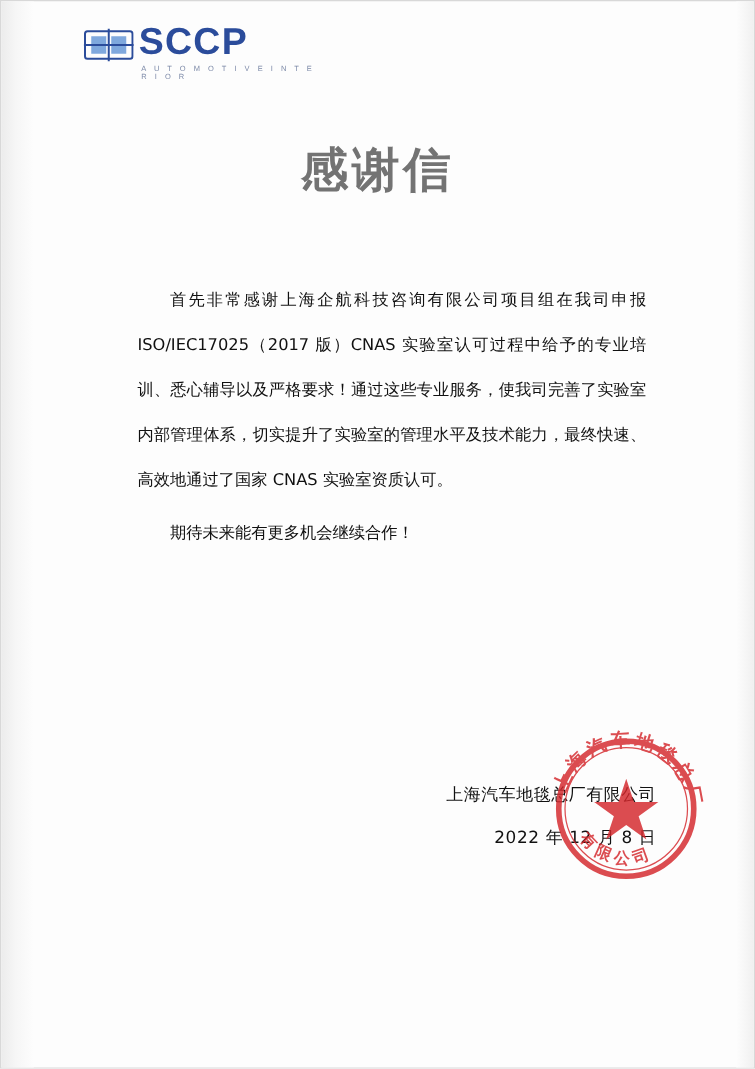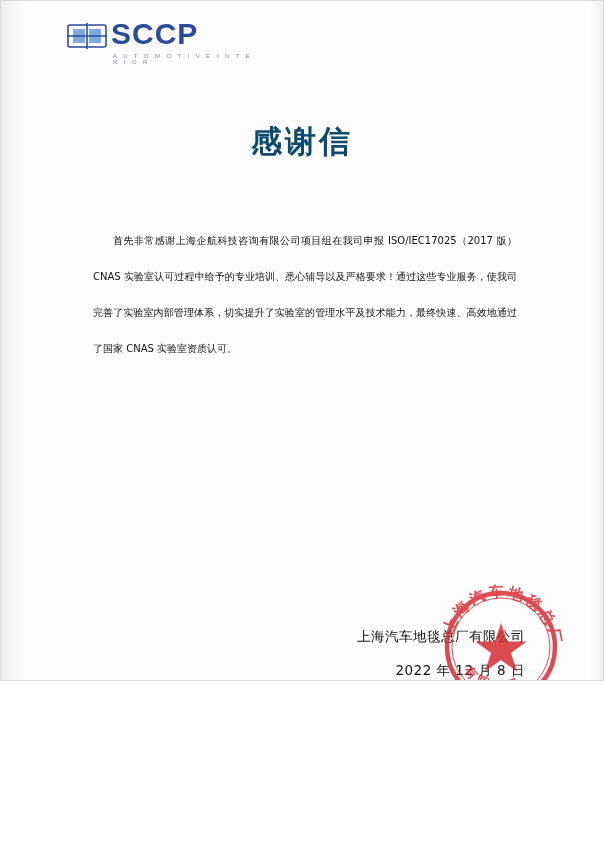--- a/index.html
+++ b/index.html
@@ -9,21 +9,21 @@
   body {
     width: 604px;
     height: 855px;
     background: #ffffff;
     font-family: "Liberation Sans", sans-serif;
     overflow: hidden;
   }
   .page {
     position: relative;
     width: 604px;
-    height: 681px;
+    height: 855px;
     box-sizing: border-box;
     border: 1px solid #d8d8d8;
     background: #fdfdfd;
     overflow: hidden;
   }
   
   .scan-edge {
     position: absolute;
     left: 0; top: 0;
     width: 26px; height: 855px;
@@ -71,44 +71,44 @@
     font-size: 6px;
     letter-spacing: 2.4px;
     color: #7d8aa8;
   }
 
   
   .doc-title {
     position: absolute;
     left: 0;
     right: 0;
-    top: 120px;
+    top: 110px;
     text-align: center;
     font-family: "DejaVu Sans", sans-serif;
-    font-size: 31px;
+    font-size: 38px;
     font-weight: bold;
     letter-spacing: 3px;
-    color: #0c4a6e;
+    color: #737373;
   }
 
   
   .body-block {
     position: absolute;
     left: 92px;
     top: 222px;
     width: 424px;
   }
   .para {
     font-family: "DejaVu Sans", sans-serif;
-    font-size: 10px;
+    font-size: 13px;
     color: #111111;
     line-height: 36px;
     text-align: justify;
     text-justify: inter-ideograph;
-    margin: 0 0 6px 0;
+    margin: 0 0 6px 17px;
     text-indent: 2em;
   }
   .para.tight {
     margin-bottom: 0;
   }
   .para-gap {
     margin-top: 10px;
   }
 
   
@@ -161,20 +161,21 @@
       </svg>
     </div>
     <div class="logo-text">SCCP</div>
     <div class="logo-sub">A U T O M O T I V E   I N T E R I O R</div>
   </div>
 
   <div class="doc-title">感谢信</div>
 
   <div class="body-block">
     <p class="para">首先非常感谢上海企航科技咨询有限公司项目组在我司申报 ISO/IEC17025（2017 版）CNAS 实验室认可过程中给予的专业培训、悉心辅导以及严格要求！通过这些专业服务，使我司完善了实验室内部管理体系，切实提升了实验室的管理水平及技术能力，最终快速、高效地通过了国家 CNAS 实验室资质认可。</p>
+    <p class="para tight">期待未来能有更多机会继续合作！</p>
   </div>
 
   <div class="sign-block">
     <div class="sign-line">上海汽车地毯总厂有限公司</div>
     <div class="sign-line">2022 年 12 月 8 日</div>
   </div>
 
   <div class="seal">
     <svg width="136" height="136" viewBox="0 0 136 136" xmlns="http://www.w3.org/2000/svg">
       <defs>

